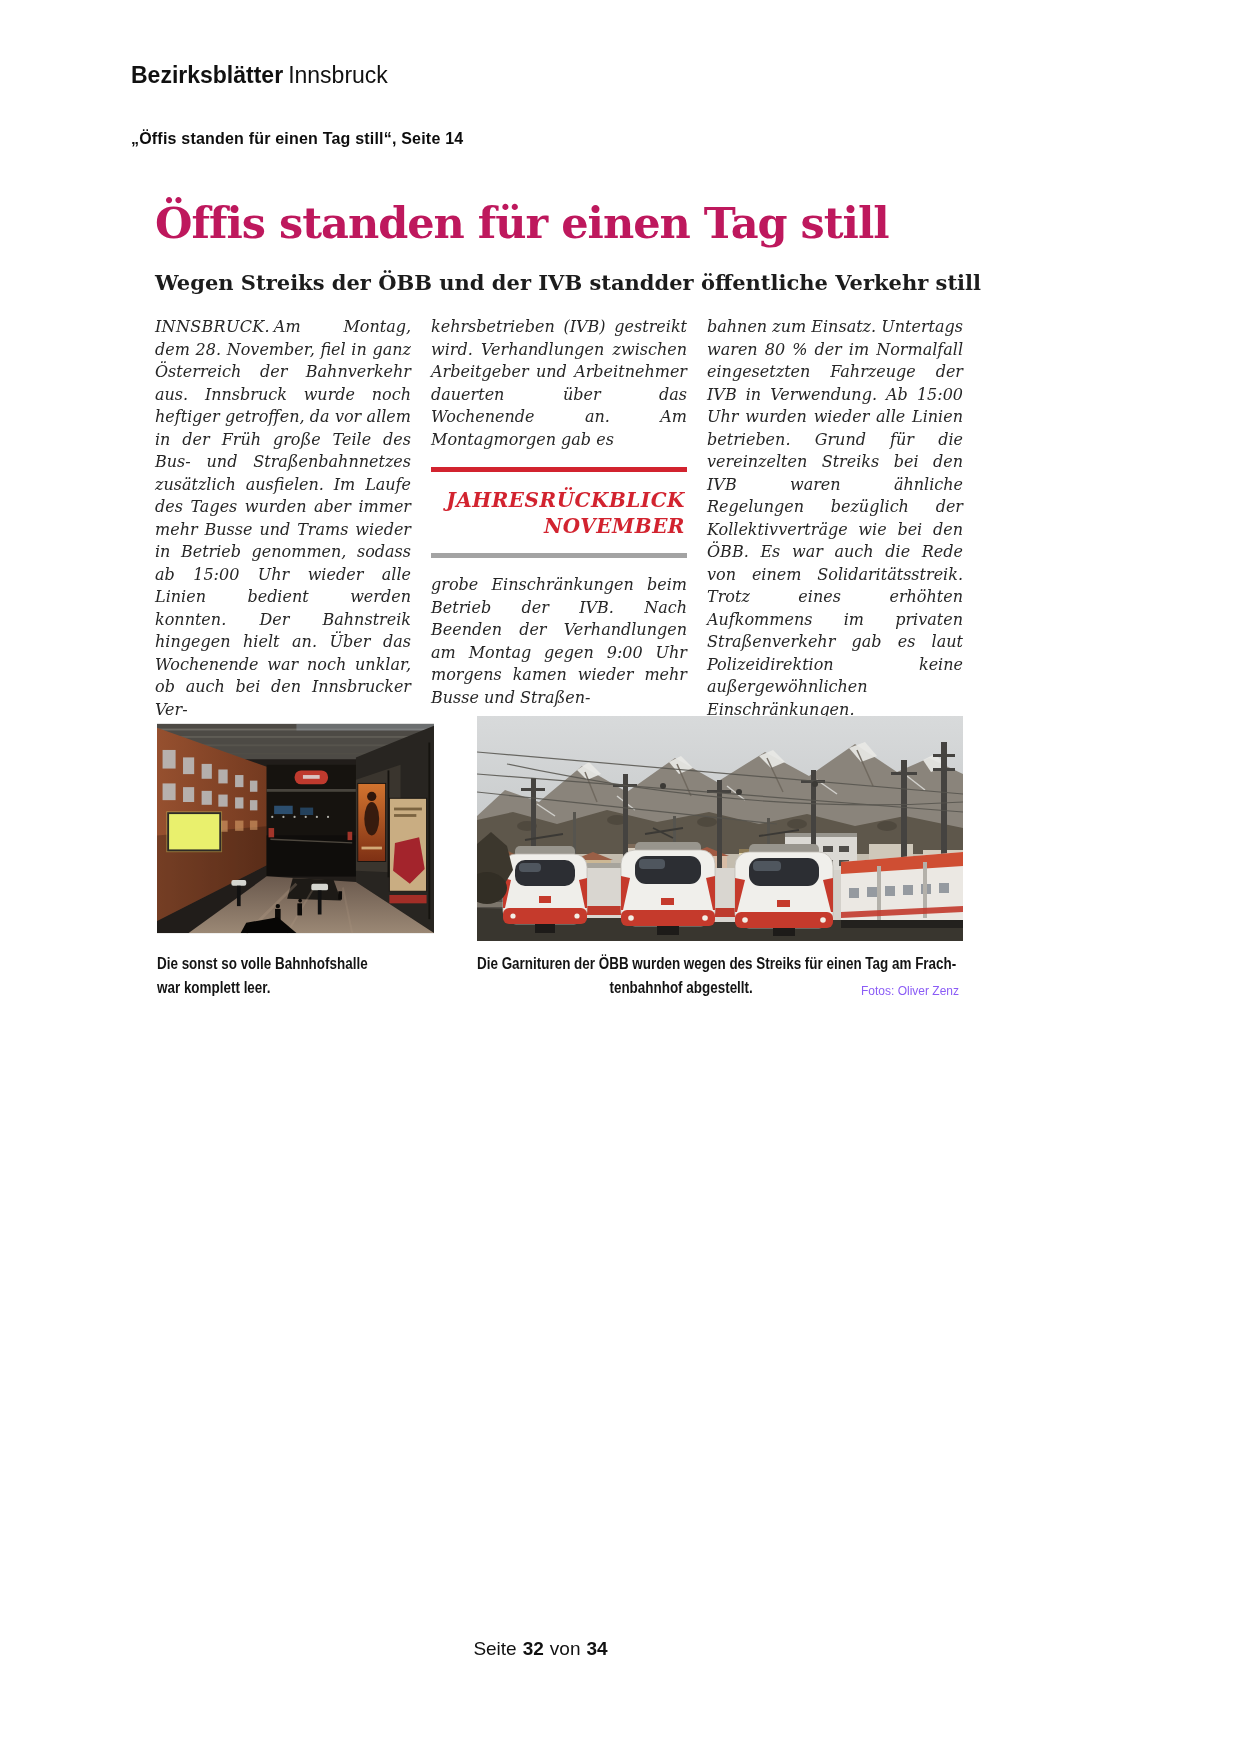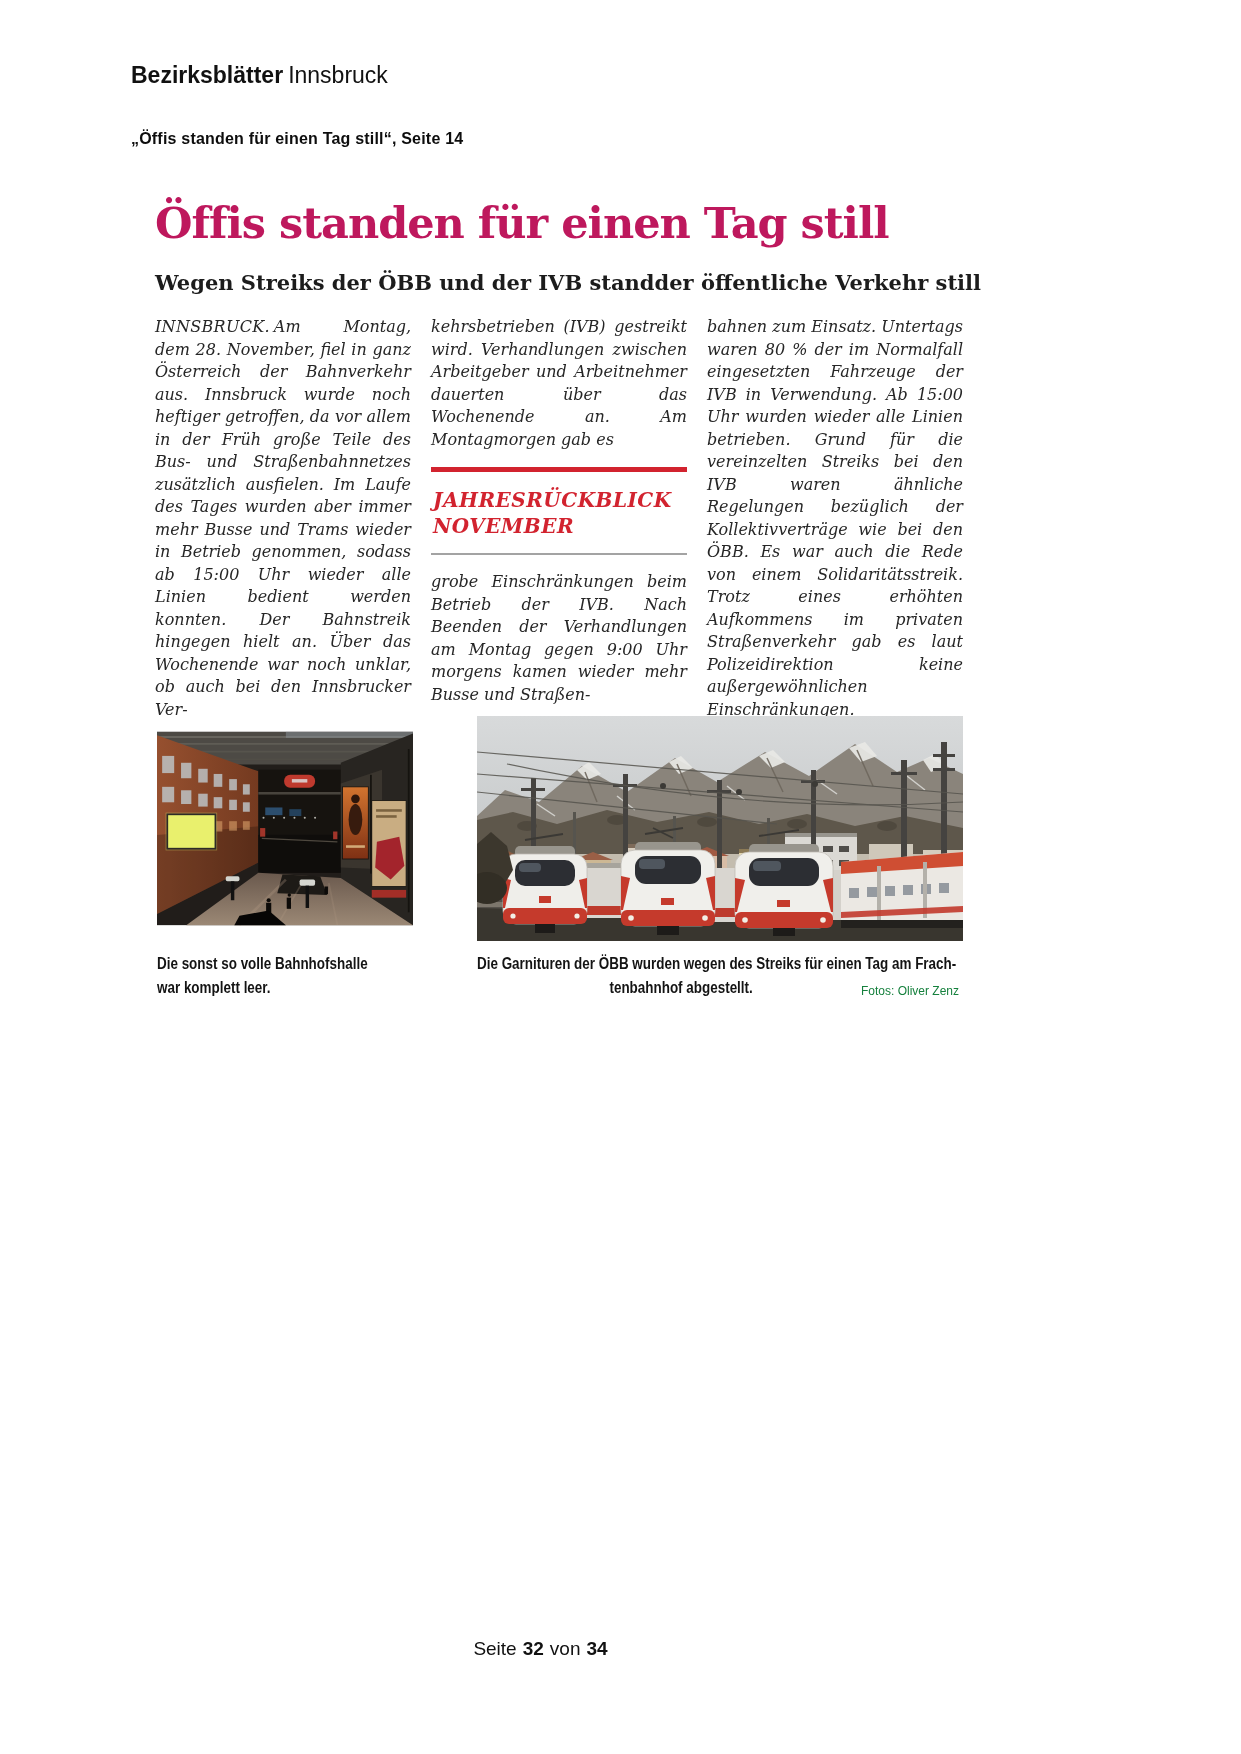--- a/index.html
+++ b/index.html
@@ -17,36 +17,36 @@
     font-family:"DejaVu Serif","Liberation Serif",serif;font-weight:bold;
     font-size:43px;letter-spacing:-1px;color:#be185d;white-space:nowrap;}
   .subheadline{position:absolute;left:0;top:72px;width:808px;
     font-family:"DejaVu Serif","Liberation Serif",serif;font-weight:bold;
     font-size:21px;color:#1c1c1c;white-space:nowrap;}
   .columns{position:absolute;left:0;top:118px;width:808px;display:flex;gap:20px;font-style:italic;}
   .col{width:256px;font-family:"DejaVu Serif","Liberation Serif",serif;
     font-size:16px;line-height:22.5px;color:#262626;text-align:justify;hyphens:none;}
   .lead{letter-spacing:.3px;margin-right:4px;}
 
-  .infobox{border-top:5px solid #d2232f;border-bottom:2px solid #a3a3a3;
-    margin:16px 0 16px 0;padding:15px 2px 14px 2px;text-align:left;}
+  .infobox{border-top:5px solid #d2232f;border-bottom:5px solid #a3a3a3;
+    margin:16px 0 16px 0;padding:15px 2px 14px 2px;text-align:right;}
   .infobox .ib-line{font-family:"DejaVu Serif","Liberation Serif",serif;
     font-weight:bold;font-size:20px;line-height:26px;color:#d2232f;letter-spacing:.5px;}
 
   
   .photo-row{position:absolute;left:0;top:518px;width:808px;}
   .photo-block{position:absolute;top:0;}
-  .photo-block.left{left:2px;width:256px;}
+  .photo-block.left{left:2px;width:277px;}
   .photo-block.right{left:322px;width:486px;}
   .photo-frame{display:block;width:100%;height:225px;}
   .caption{margin-top:11px;font-weight:bold;color:#141414;font-size:16px;line-height:24px;}
   .cap-line{display:block;white-space:nowrap;transform:scaleX(.84);transform-origin:left;}
   .photo-block.right .caption{position:relative;text-align:center;}
   .credit{position:absolute;right:4px;top:27px;font-size:12px;font-weight:normal;
-    color:#15803d;transform:none;}
+    color:#8b5cf6;transform:none;}
 
   
   .footer{position:absolute;left:0;top:1638px;width:1081px;text-align:center;
     font-size:19px;color:#111;}
   .footer span{margin:0 3px;}
   .footer .num{font-weight:bold;}
 </style>
 </head>
 <body>
 

